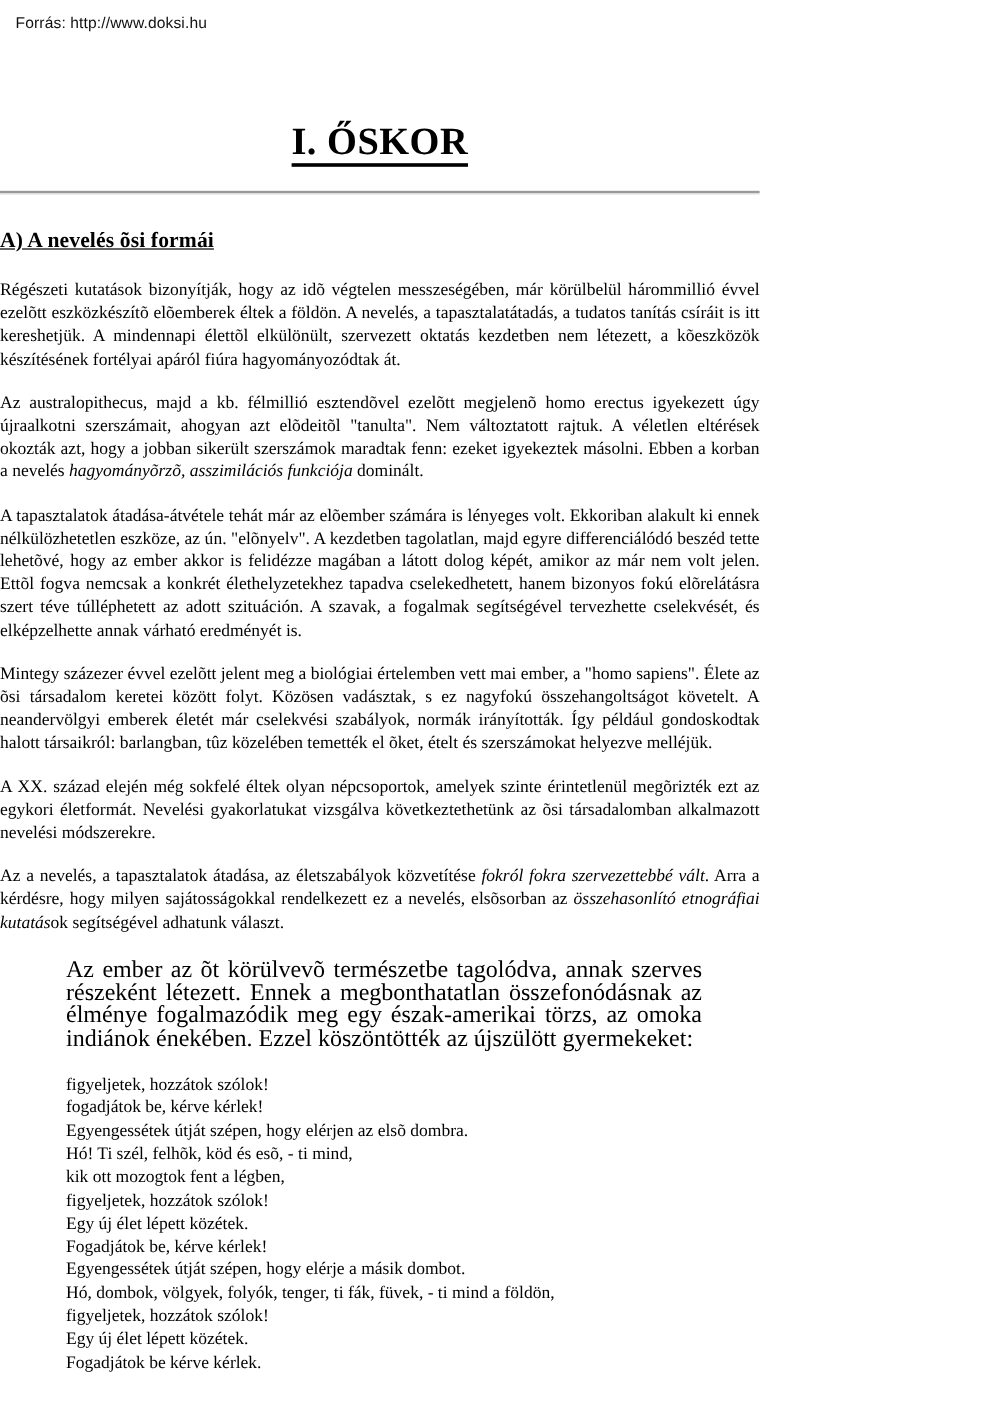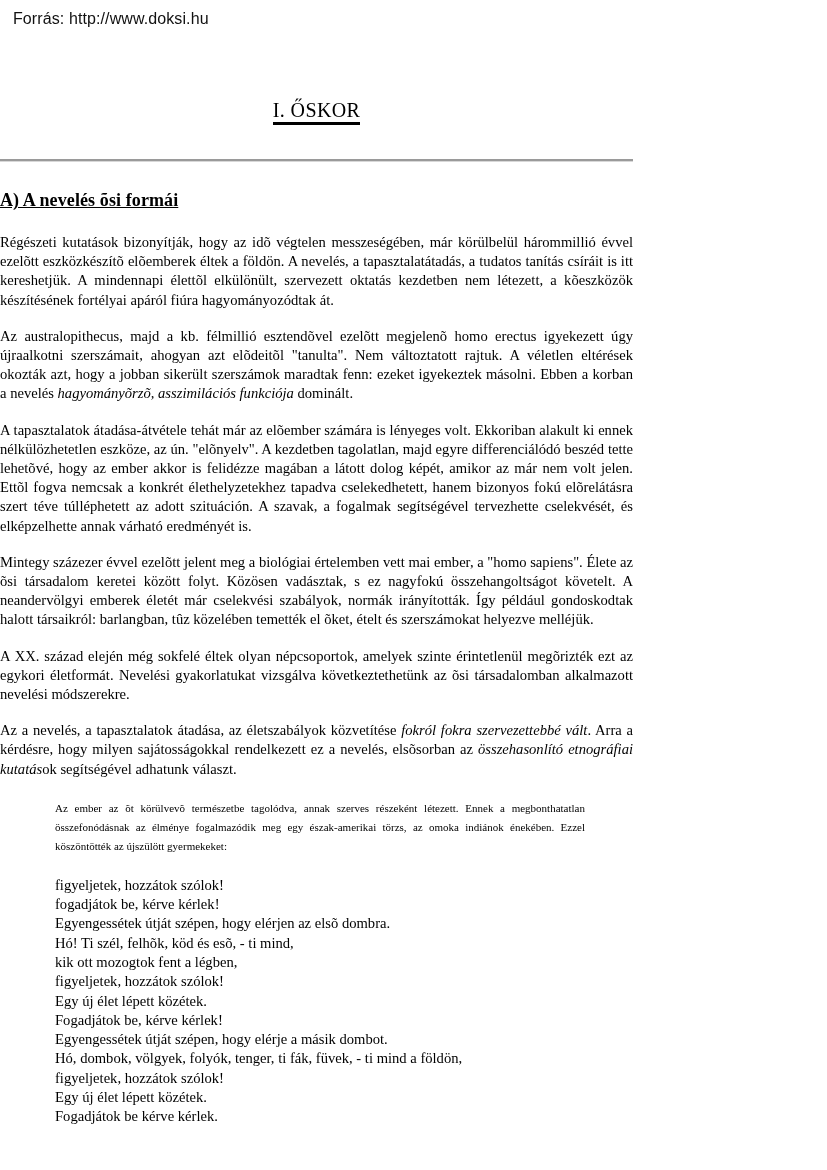--- a/index.html
+++ b/index.html
@@ -19,32 +19,32 @@
     position: relative;
     width: 827px;
     height: 1170px;
     box-sizing: border-box;
   }
   .source-header {
     position: absolute;
     top: 11px;
     left: 13px;
     font-family: "Liberation Sans", "DejaVu Sans", sans-serif;
-    font-size: 16px;
+    font-size: 13px;
     line-height: 15px;
     color: #111111;
     letter-spacing: 0.1px;
     white-space: nowrap;
   }
   .doc-title {
     margin: 0;
     padding: 0;
     text-align: center;
-    font-size: 20px;
-    font-weight: normal;
+    font-size: 32px;
+    font-weight: bold;
     letter-spacing: 0.4px;
     position: absolute;
     top: 99px;
     left: 0;
     width: 633px;
   }
   .doc-title span.underline-text {
     border-bottom: 3px solid #000;
     padding-bottom: 1px;
   }
@@ -82,21 +82,21 @@
   }
   p.para.last-of-flow {
     margin-bottom: 17px;
   }
   .indented-block {
     margin: 20px 0 0 55px;
     width: 530px;
   }
   .indented-block p.para {
     margin: 0;
-    font-size: 11px;
+    font-size: 20px;
     line-height: 19.3px;
     text-align: justify;
   }
   .poem {
     margin: 19px 0 0 55px;
     font-size: 14.6px;
     line-height: 19.3px;
   }
   .poem .verse-line {
     white-space: pre-wrap;

